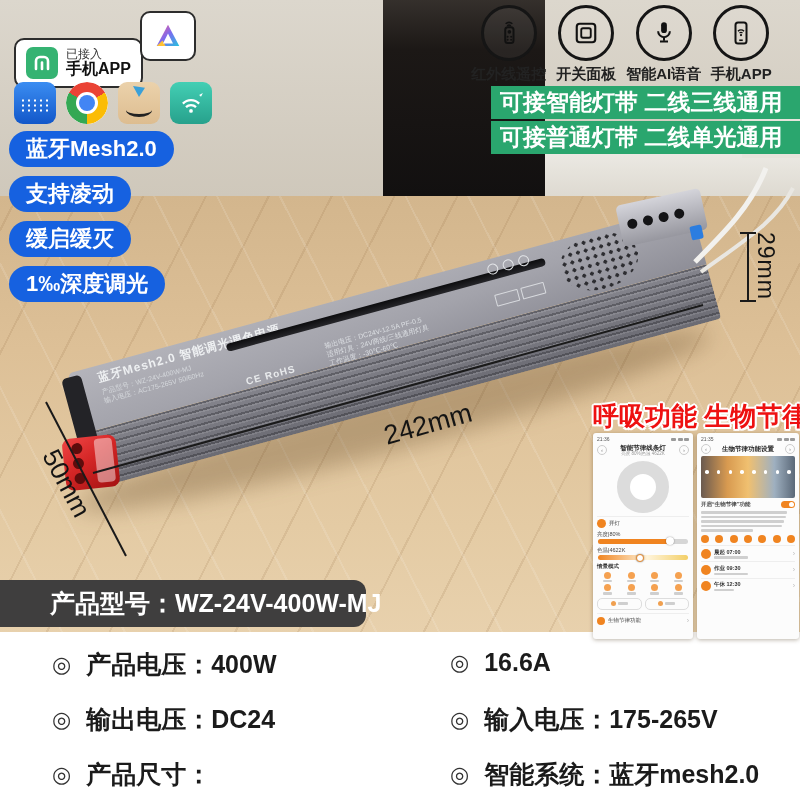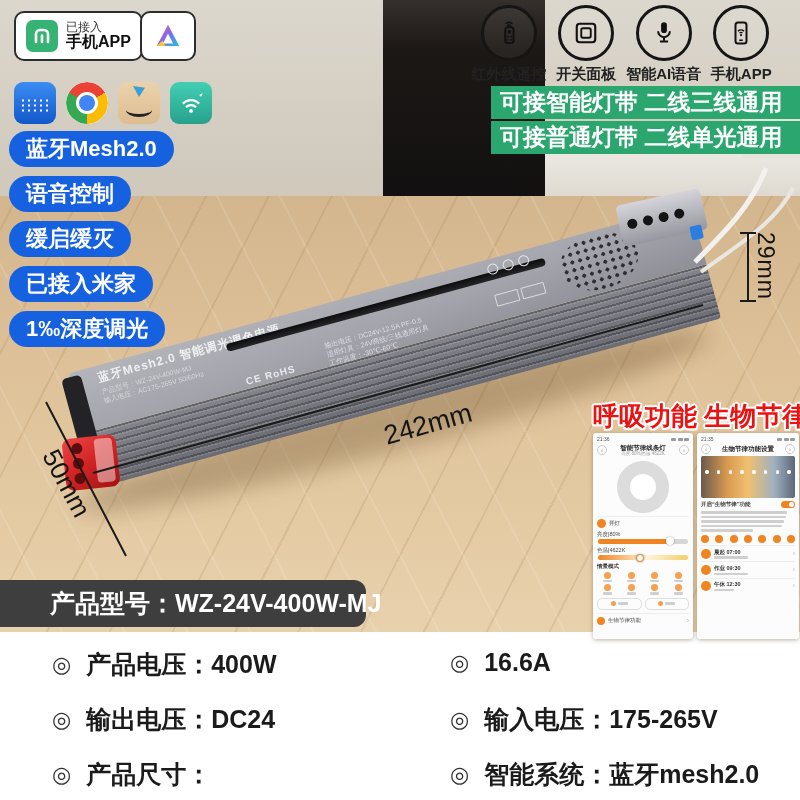--- a/index.html
+++ b/index.html
@@ -185,21 +185,21 @@
 
 <div class="canvas">
 
   <div class="wall"></div>
   <div class="fireplace-top"></div>
   <div class="fireplace"></div>
   <div class="sideboard"></div>
   <div class="chair"></div>
   <div class="floor"></div>
 
-  <div class="badge" style="left:14px;">
+  <div class="badge" style="left:14px;margin-top:27px;">
     <span class="bicon bicon-mijia">
       <svg width="24" height="24" viewBox="0 0 24 24">
           <path d="M6,18 V10 a4,4 0 0 1 4,-4 h4 a4,4 0 0 1 4,4 v8" fill="none" stroke="#fff" stroke-width="2.6" stroke-linecap="round"></path>
           <line x1="12" y1="11.5" x2="12" y2="18" stroke="#fff" stroke-width="2.6" stroke-linecap="round"></line>
         </svg>
     </span>
     <span class="btxt">
       <span class="b1">已接入</span>
       <span class="b2">手机APP</span>
     </span>
@@ -292,23 +292,22 @@
         <path d="M5.5,12.5 a9,9 0 0 1 13,0" stroke-width="1.8"></path>
         <path d="M8,15.3 a5.6,5.6 0 0 1 8,0" stroke-width="1.8"></path>
         <circle cx="12" cy="18.3" r="1.5" fill="#fff" stroke="none"></circle>
         <path d="M18.5,5.5 l3,-1.5 -1.5,3 z" fill="#fff" stroke="none"></path>
       </svg>
     </div>
   </div>
 
   <div class="pills">
     <div class="pill">蓝牙Mesh2.0</div>
-    <div class="pill">语音控制</div>
+    <div class="pill">支持凌动</div>
     <div class="pill">缓启缓灭</div>
-    <div class="pill">已接入米家</div>
     <div class="pill">1‰深度调光</div>
   </div>
 
   <div class="device-shadow"></div>
   <div class="device">
     <div class="d-top">
       <div class="d-title">蓝牙Mesh2.0 智能调光调色电源</div>
       <div class="d-sub">
         <div>产品型号：WZ-24V-400W-MJ</div>
         <div>输入电压：AC175-265V 50/60Hz</div>

